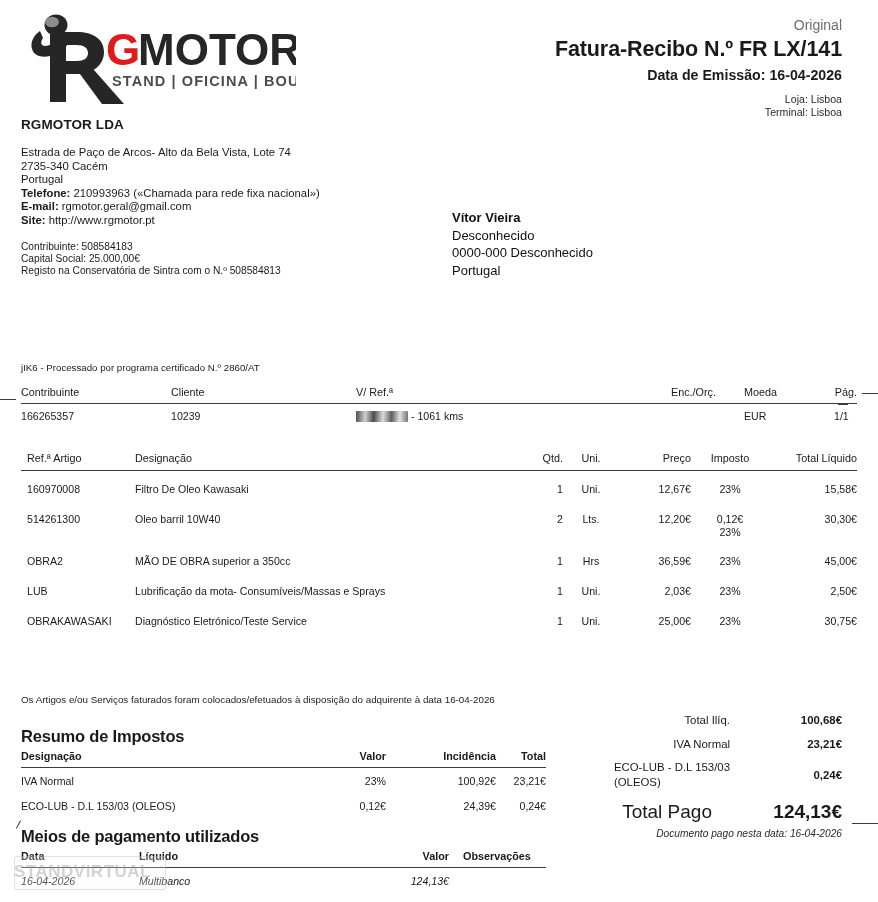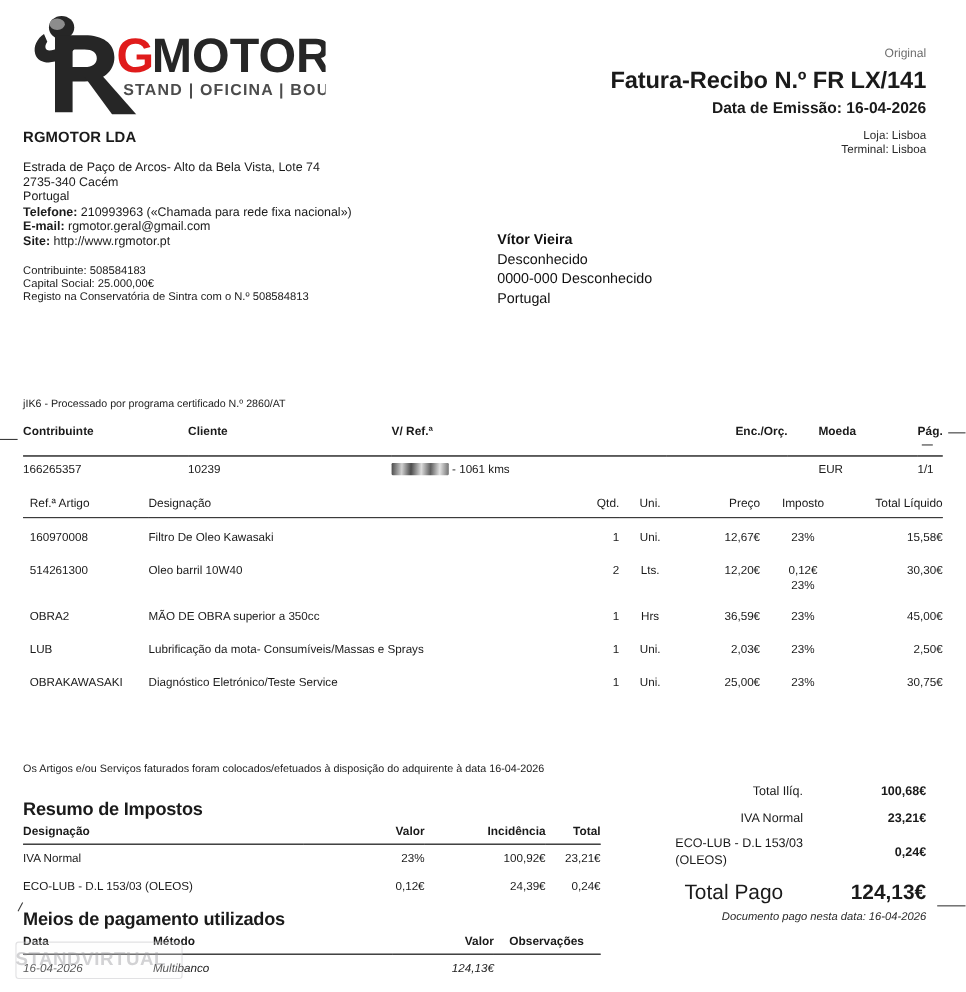--- a/index.html
+++ b/index.html
@@ -57,24 +57,23 @@
     color: #1a1a1a;
   }
 
   #doc-meta {
     position: absolute;
     right: 36px;
     top: 18px;
     text-align: right;
   }
   #doc-original {
-    font-size: 11px;
+    font-size: 14px;
     color: #6d6d6d;
     line-height: 15px;
-    margin-top: 24px;
   }
   #doc-title {
     font-size: 21.5px;
     font-weight: bold;
     line-height: 29px;
     letter-spacing: -.1px;
     margin-top: 2px;
   }
   #doc-date {
     font-size: 14.2px;
@@ -120,23 +119,23 @@
   #info-table {
     position: absolute;
     left: 21px;
     top: 386px;
     width: 836px;
     border-collapse: collapse;
     font-size: 10.6px;
   }
   #info-table th {
     font-size: 10.8px;
-    font-weight: bold;
+    font-weight: normal;
     text-align: left;
-    padding: 0 0 16px 0;
+    padding: 0 0 5px 0;
     border-bottom: 1.4px solid #3b3b3b;
     white-space: nowrap;
   }
   #info-table td {
     padding: 6px 0 8px 0;
     vertical-align: top;
     white-space: nowrap;
   }
   #info-table .col-contrib { width: 150px; }
   #info-table .col-cliente { width: 185px; }
@@ -548,21 +547,21 @@
       <div class="t-value">124,13€</div>
     </div>
     <div id="paid-note">Documento pago nesta data: 16-04-2026</div>
   </div>
 
   <div id="pay-heading">Meios de pagamento utilizados</div>
   <table id="pay-table">
     <thead>
       <tr>
         <th class="p-data">Data</th>
-        <th class="p-metodo">Método</th>
+        <th class="p-metodo">Líquido</th>
         <th class="p-valor p-right">Valor</th>
         <th class="p-obs">Observações</th>
       </tr>
     </thead>
     <tbody id="pay-body">
         <tr>
           <td class="p-data">16-04-2026</td>
           <td class="p-metodo">Multibanco</td>
           <td class="p-valor">124,13€</td>
           <td class="p-obs"></td>

